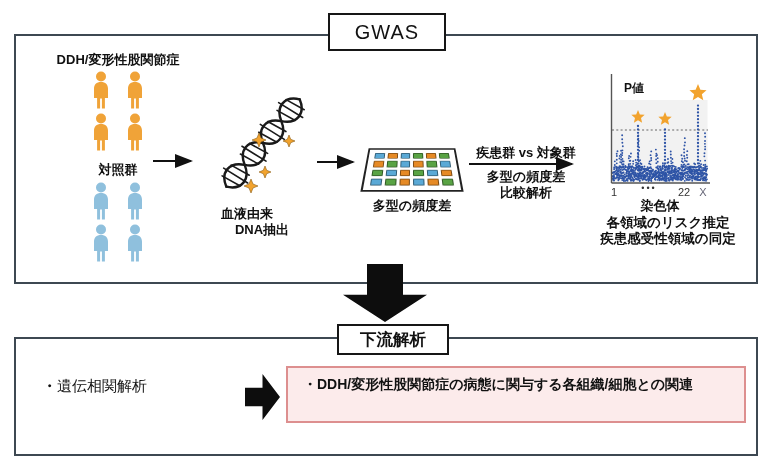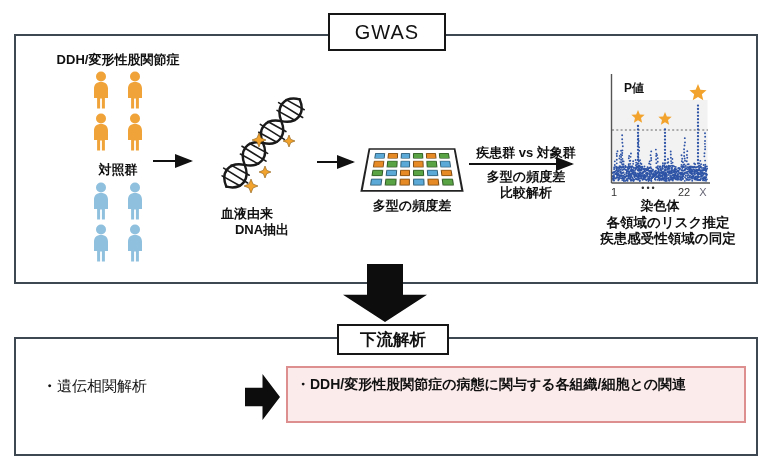--- a/index.html
+++ b/index.html
@@ -42,21 +42,21 @@
     position:absolute;left:245px;top:374px;width:35px;height:46px;background:#0d0d0d;
     clip-path:polygon(0 30%,50% 30%,50% 0,100% 50%,50% 100%,50% 70%,0 70%);
   }
   
   .methods{position:absolute;left:26px;top:356px;margin:16px;padding:0;list-style:none;font-size:15px;}
   .methods li{line-height:27.5px;white-space:nowrap;}
   .methods li::before{content:"・";font-weight:700;}
   .suffix{font-size:11px;color:#222;font-style:italic;margin-left:3px;}
   .outcomes{
     position:absolute;left:286px;top:366px;width:460px;height:57px;box-sizing:border-box;
-    margin:0;padding:5px 8px;list-style:none;
+    margin:0;padding:5px 15px;list-style:none;
     background:#fcebeb;border:2px solid #dd8f8f;font-size:14px;font-weight:700;
   }
   .outcomes li{line-height:23.5px;white-space:nowrap;}
   .outcomes li::before{content:"・";}
   .axis-note{position:absolute;font-size:12px;font-weight:700;}
 </style>
 </head>
 <body>
 
 <svg width="0" height="0" style="position:absolute">

